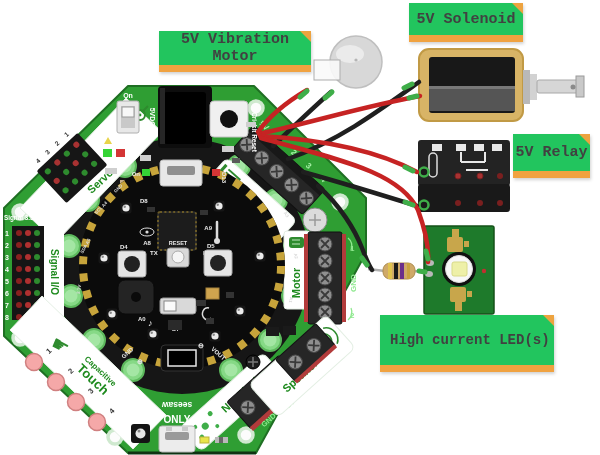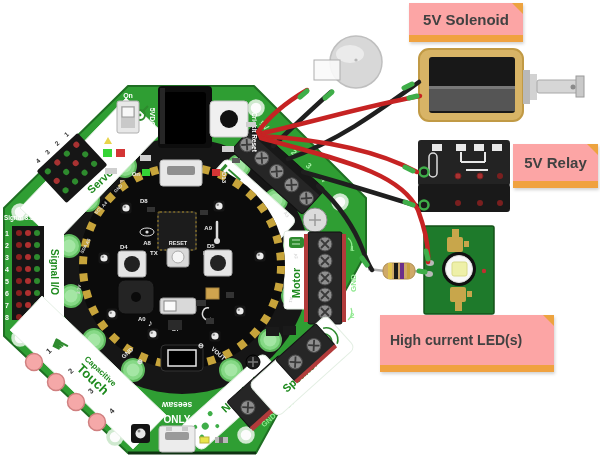--- a/index.html
+++ b/index.html
@@ -1,20 +1,20 @@
 <!DOCTYPE html>
 <html><head>
 <meta charset="utf-8">
 <style>
   html,body{margin:0;padding:0;background:#fff;}
   .canvas{position:relative;width:600px;height:455px;background:#ffffff;overflow:hidden;
           font-family:"Liberation Sans",sans-serif;}
   .canvas svg{position:absolute;left:0;top:0;}
   
-  .note{position:absolute;background:#fca5a5;box-shadow:1px 2px 3px rgba(0,0,0,.18);}
+  .note{position:absolute;background:#22c55e;box-shadow:1px 2px 3px rgba(0,0,0,.18);font-family:Liberation Mono, monospace;}
   .note .strip{position:absolute;left:0;right:0;bottom:0;height:7px;background:#f0a240;}
   .note .fold{position:absolute;top:0;right:0;width:0;height:0;
               border-top:11px solid #eda33f;border-left:11px solid transparent;}
   .note .txt{position:absolute;left:0;right:0;top:0;bottom:7px;display:flex;
              align-items:center;justify-content:center;text-align:center;
              font-weight:bold;color:#414141;font-size:15px;}
   .note .txt.left{justify-content:flex-start;text-align:right;padding-left:10px;font-size:14px;line-height:1.3;}
   
   text{font-family:"Liberation Sans",sans-serif;}
   .silk{fill:#ffffff;font-weight:bold;}
@@ -528,26 +528,31 @@
           <line x1="404" y1="88" x2="412" y2="84"></line>
       <line x1="405" y1="167" x2="413" y2="171"></line>
           <line x1="405" y1="202" x2="413" y2="205"></line>
       <line x1="426" y1="251" x2="428" y2="259"></line>
           <line x1="362" y1="258" x2="367" y2="265"></line>
       <line x1="419" y1="271" x2="425" y2="272"></line>
     </g>
   </g>
 </svg>
 
+<div class="note" style="left:159px;top:31px;width:152px;height:41px;">
+  <div class="fold"></div>
+  <div class="txt">5V Vibration Motor</div>
+  <div class="strip"></div>
+</div>
 <div class="note" style="left:409px;top:3px;width:114px;height:39px;">
   <div class="fold"></div>
   <div class="txt">5V Solenoid</div>
   <div class="strip"></div>
 </div>
-<div class="note" style="left:513px;top:144px;width:85px;height:44px;">
+<div class="note" style="left:513px;top:134px;width:77px;height:44px;">
   <div class="fold"></div>
   <div class="txt">5V Relay</div>
   <div class="strip"></div>
 </div>
 <div class="note" style="left:380px;top:315px;width:174px;height:57px;">
   <div class="fold"></div>
   <div class="txt left">
     <span><span>High current LED(s)</span><br>
     </span>
   </div>

